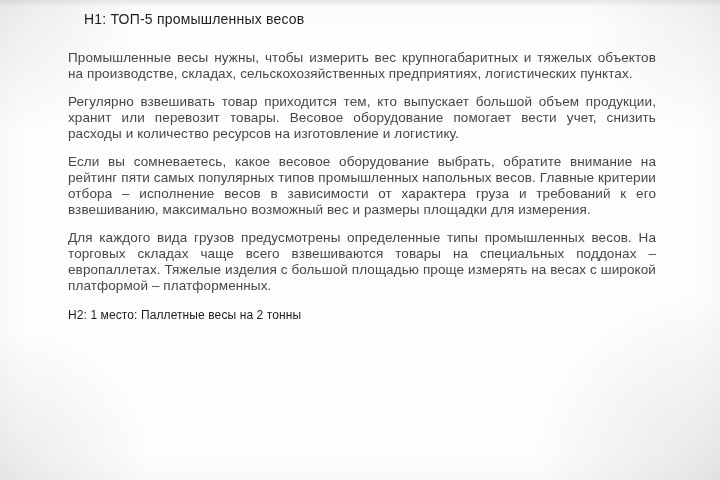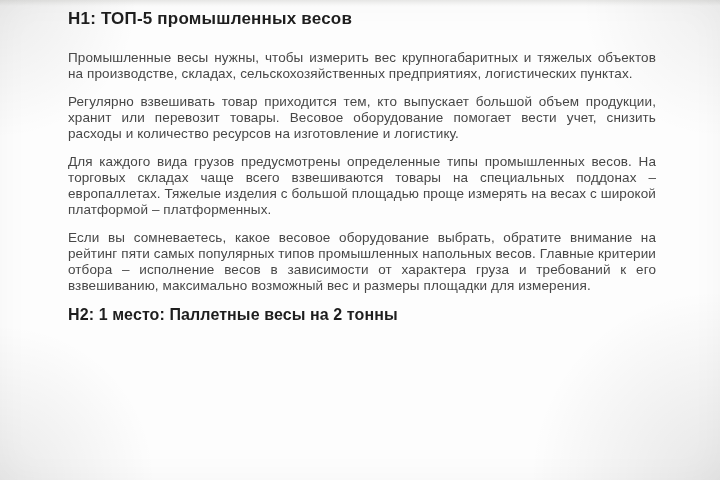--- a/index.html
+++ b/index.html
@@ -25,49 +25,49 @@
       #fdfdfd;
     box-shadow: inset 0 0 34px rgba(0,0,0,0.035);
   }
   .content {
     position: absolute;
     left: 68px;
     top: 0;
     width: 588px;
   }
   .doc-h1 {
-    margin: 8px 0 20px 0;
-    font-size: 17px;
+    margin: 8px 0 20px 16px;
+    font-size: 14px;
     line-height: 22px;
-    font-weight: bold;
+    font-weight: normal;
     color: #1e1e1e;
     letter-spacing: 0.2px;
   }
   .doc-p {
     margin: 0 0 12px 0;
     font-size: 13.5px;
     line-height: 16px;
     text-align: justify;
     color: #474747;
     letter-spacing: 0.1px;
   }
   .doc-h2 {
     margin: 12px 0 10px 0;
-    font-size: 16px;
+    font-size: 12px;
     line-height: 18px;
-    font-weight: bold;
+    font-weight: normal;
     color: #1e1e1e;
     letter-spacing: 0.1px;
   }
 </style>
 </head>
 <body>
 
 <div class="page">
   <div class="content">
     <h1 class="doc-h1">H1: ТОП-5 промышленных весов</h1>
     <p class="doc-p">Промышленные весы нужны, чтобы измерить вес крупногабаритных и тяжелых объектов на производстве, складах, сельскохозяйственных предприятиях, логистических пунктах.</p>
     <p class="doc-p">Регулярно взвешивать товар приходится тем, кто выпускает большой объем продукции, хранит или перевозит товары. Весовое оборудование помогает вести учет, снизить расходы и количество ресурсов на изготовление и логистику.</p>
+    <p class="doc-p">Если вы сомневаетесь, какое весовое оборудование выбрать, обратите внимание на рейтинг пяти самых популярных типов промышленных напольных весов. Главные критерии отбора – исполнение весов в зависимости от характера груза и требований к его взвешиванию, максимально возможный вес и размеры площадки для измерения.</p>
     <p class="doc-p">Для каждого вида грузов предусмотрены определенные типы промышленных весов. На торговых складах чаще всего взвешиваются товары на специальных поддонах – европаллетах. Тяжелые изделия с большой площадью проще измерять на весах с широкой платформой – платформенных.</p>
-    <p class="doc-p">Если вы сомневаетесь, какое весовое оборудование выбрать, обратите внимание на рейтинг пяти самых популярных типов промышленных напольных весов. Главные критерии отбора – исполнение весов в зависимости от характера груза и требований к его взвешиванию, максимально возможный вес и размеры площадки для измерения.</p>
     <h2 class="doc-h2">H2: 1 место: Паллетные весы на 2 тонны</h2>
   </div>
 </div>
 
 </body></html>

